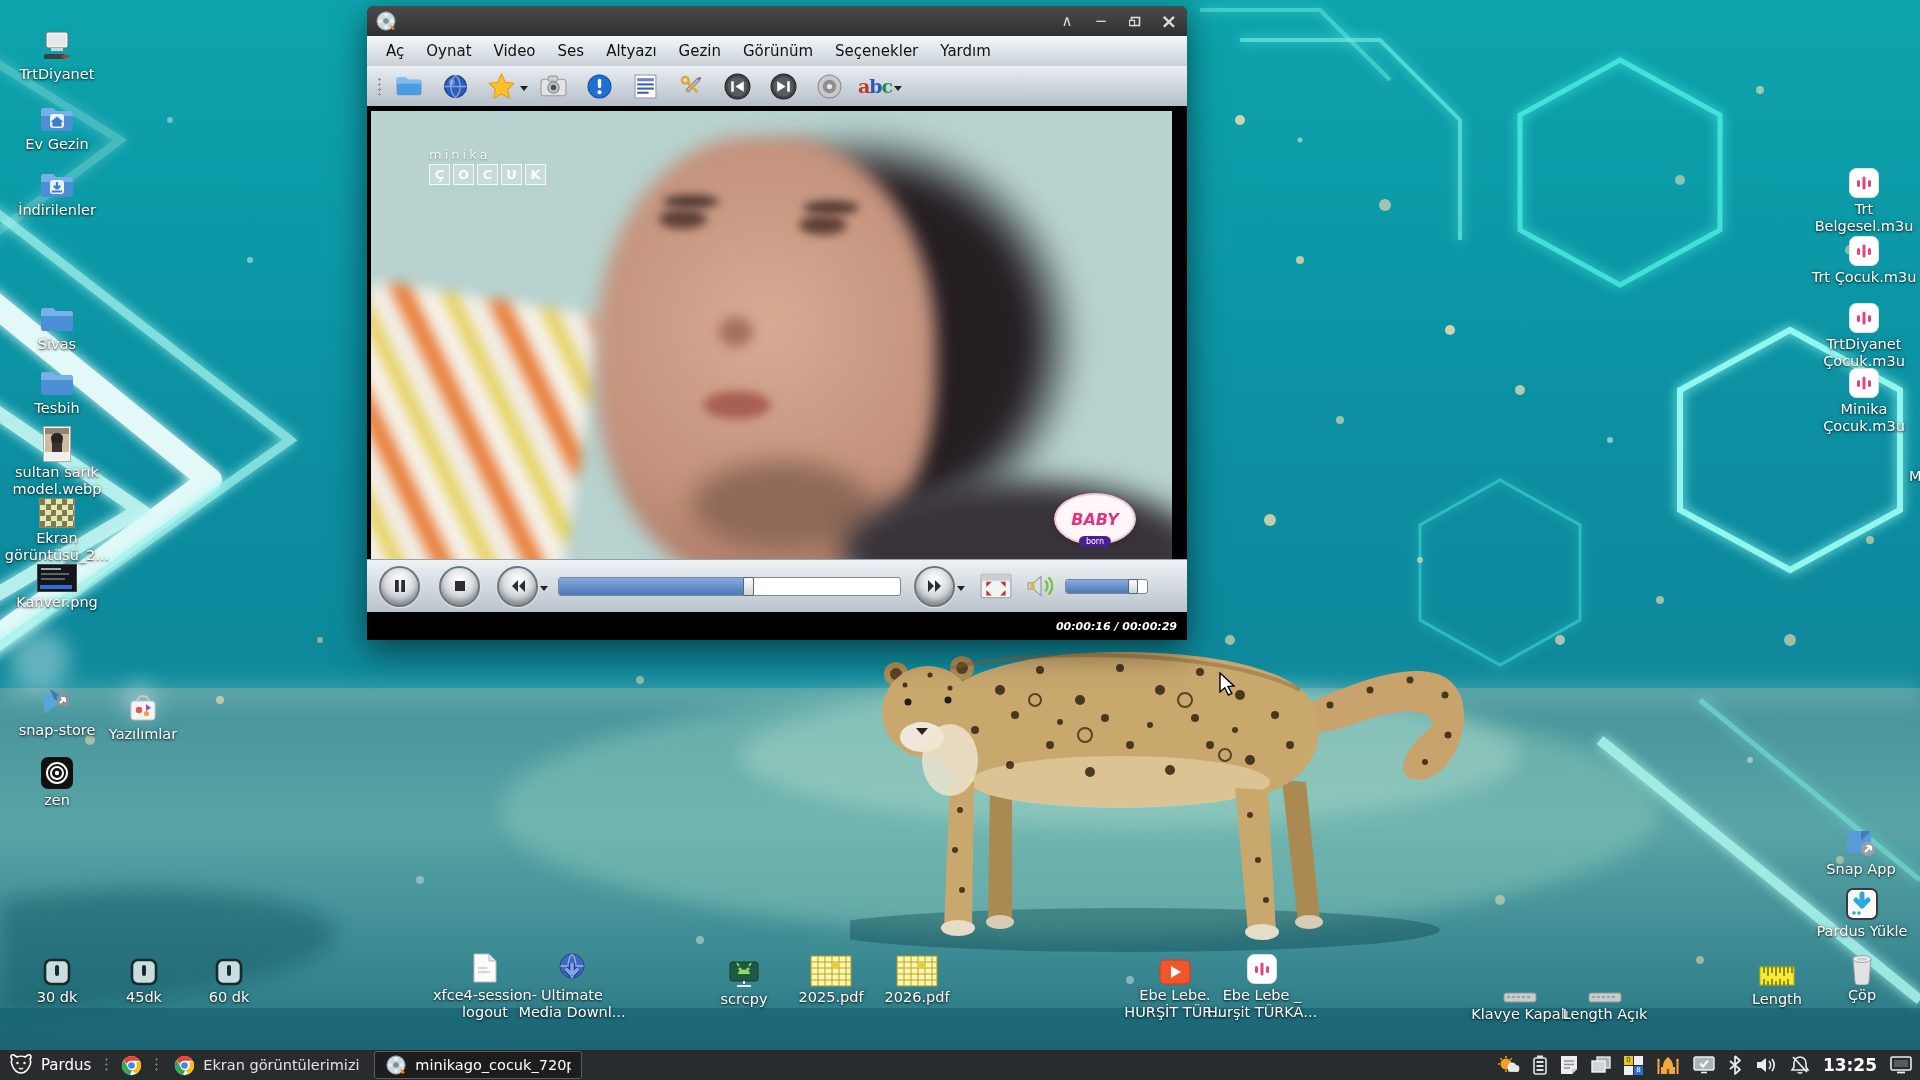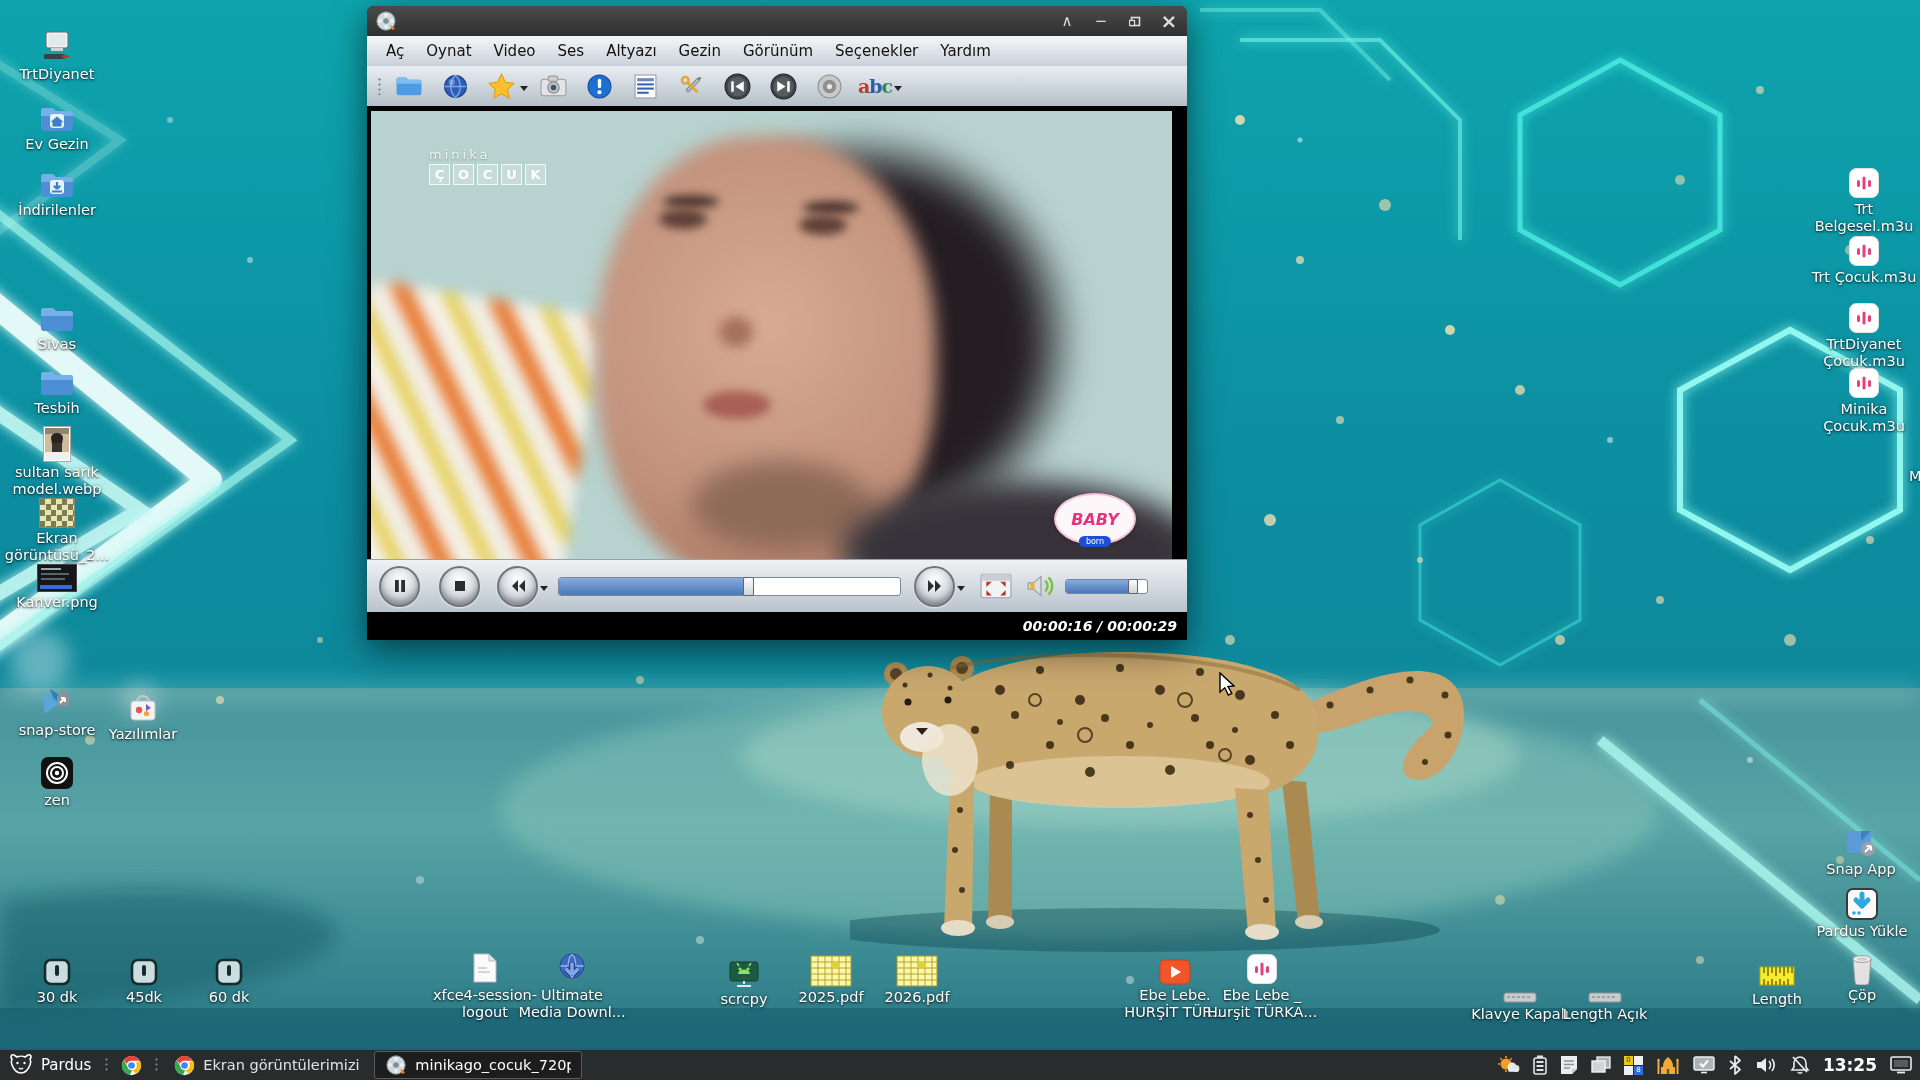--- a/index.html
+++ b/index.html
@@ -40,36 +40,36 @@
   .mlogo{position:absolute;left:58px;top:36px;z-index:3;}
   .mword{color:rgba(255,255,255,.85);font-size:13px;letter-spacing:3px;text-shadow:0 1px 2px rgba(0,0,0,.3);}
   .mtiles{display:flex;gap:3px;margin-top:2px;}
   .tile{width:19px;height:19px;border:1.5px solid rgba(255,255,255,.8);background:rgba(255,255,255,.22);
     color:#fff;font-weight:bold;font-size:13px;display:flex;align-items:center;justify-content:center;}
   
   .baby{position:absolute;left:683px;top:382px;width:78px;height:48px;background:#fdf7f9;border-radius:50%;
     border:2px solid #f3c3d8;display:flex;align-items:center;justify-content:center;z-index:3;
     box-shadow:0 1px 4px rgba(0,0,0,.25);}
   .baby b{color:#e5327c;font-style:italic;font-size:16px;letter-spacing:0;}
-  .born{position:absolute;left:50%;bottom:-4px;transform:translateX(-50%);background:#1d4ed8;color:#fff;
+  .born{position:absolute;left:50%;bottom:-4px;transform:translateX(-50%);background:#4c1d95;color:#fff;
     font-size:8px;padding:0 7px;border-radius:6px;line-height:11px;}
   
   .controls{position:absolute;left:0;right:0;bottom:28px;height:52px;background:linear-gradient(#eef2f5,#b9c3cc);
     border-top:1px solid #98a2ac;display:flex;align-items:center;padding:0 6px;}
   .cbtn{width:37px;height:37px;border-radius:50%;flex:none;cursor:pointer;
     background:radial-gradient(circle at 50% 32%,#ffffff,#d3d8dc 55%,#9ba3aa);
     border:2px solid #6e757c;box-shadow:inset 0 -4px 6px rgba(0,0,0,.28),0 1px 2px rgba(255,255,255,.7);
     display:flex;align-items:center;justify-content:center;}
   .slider{position:relative;height:17px;background:#fff;border:1px solid #7a8796;border-radius:3px;flex:none;cursor:pointer;}
   .sfill{position:absolute;left:0;top:0;bottom:0;background:linear-gradient(#87abdd,#4a78b8);border-radius:2px 0 0 2px;}
   .shandle{position:absolute;top:-1px;width:9px;height:17px;background:linear-gradient(#fdfdfd,#cfd4d8);
     border:1px solid #5f666d;border-radius:2px;}
   .statusbar{position:absolute;left:0;right:0;bottom:0;height:28px;background:#000;display:flex;
     align-items:center;justify-content:flex-end;padding-right:10px;}
-  .time{color:#fff;font-size:14px;font-weight:bold;font-style:italic;}
+  .time{color:#fff;font-size:11px;font-weight:bold;font-style:italic;}
   
   .taskbar{position:absolute;left:0;bottom:0;width:1920px;height:30px;background:rgba(42,42,42,.96);
     z-index:8;display:flex;align-items:center;color:#e6e6e6;}
   .tb-start{display:flex;align-items:center;gap:7px;padding:0 10px 0 8px;height:100%;cursor:pointer;}
   .tb-start span{font-size:15px;color:#fff;}
   .tgrip{width:5px;height:16px;margin:0 3px;
     background-image:radial-gradient(circle,#6d6d6d 1px,transparent 1.3px);background-size:5px 5px;}
   .tb-launcher{display:flex;align-items:center;padding:0 9px;height:100%;cursor:pointer;}
   .task{display:flex;align-items:center;gap:8px;height:26px;margin:0 2px;padding:0 10px;max-width:186px;cursor:pointer;}
   .task .tlabel{font-size:14.5px;white-space:nowrap;overflow:hidden;color:#e2e2e2;}

